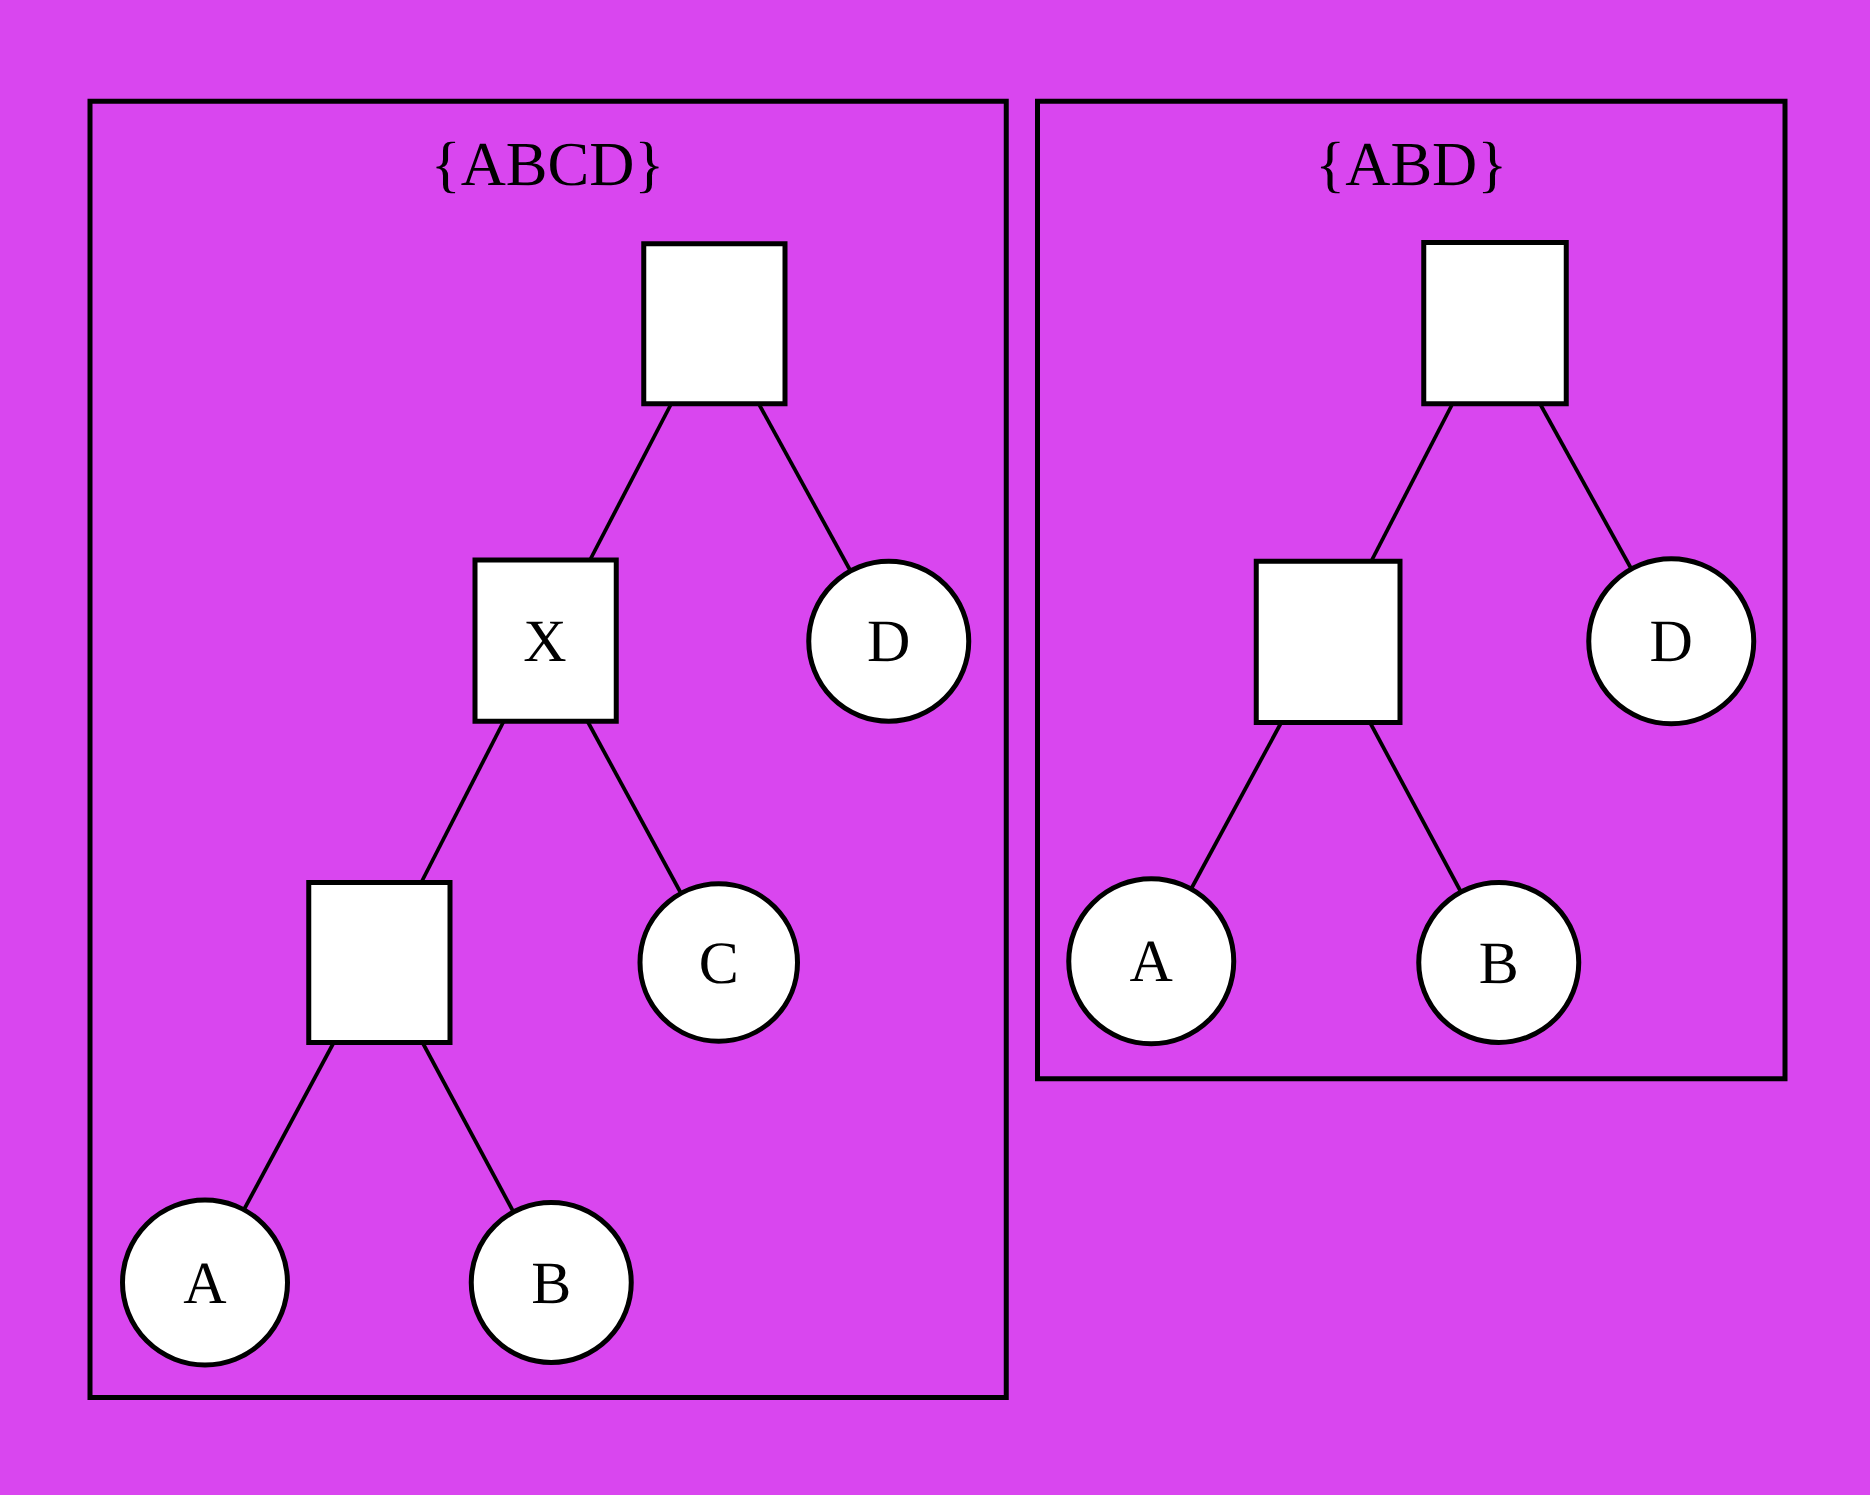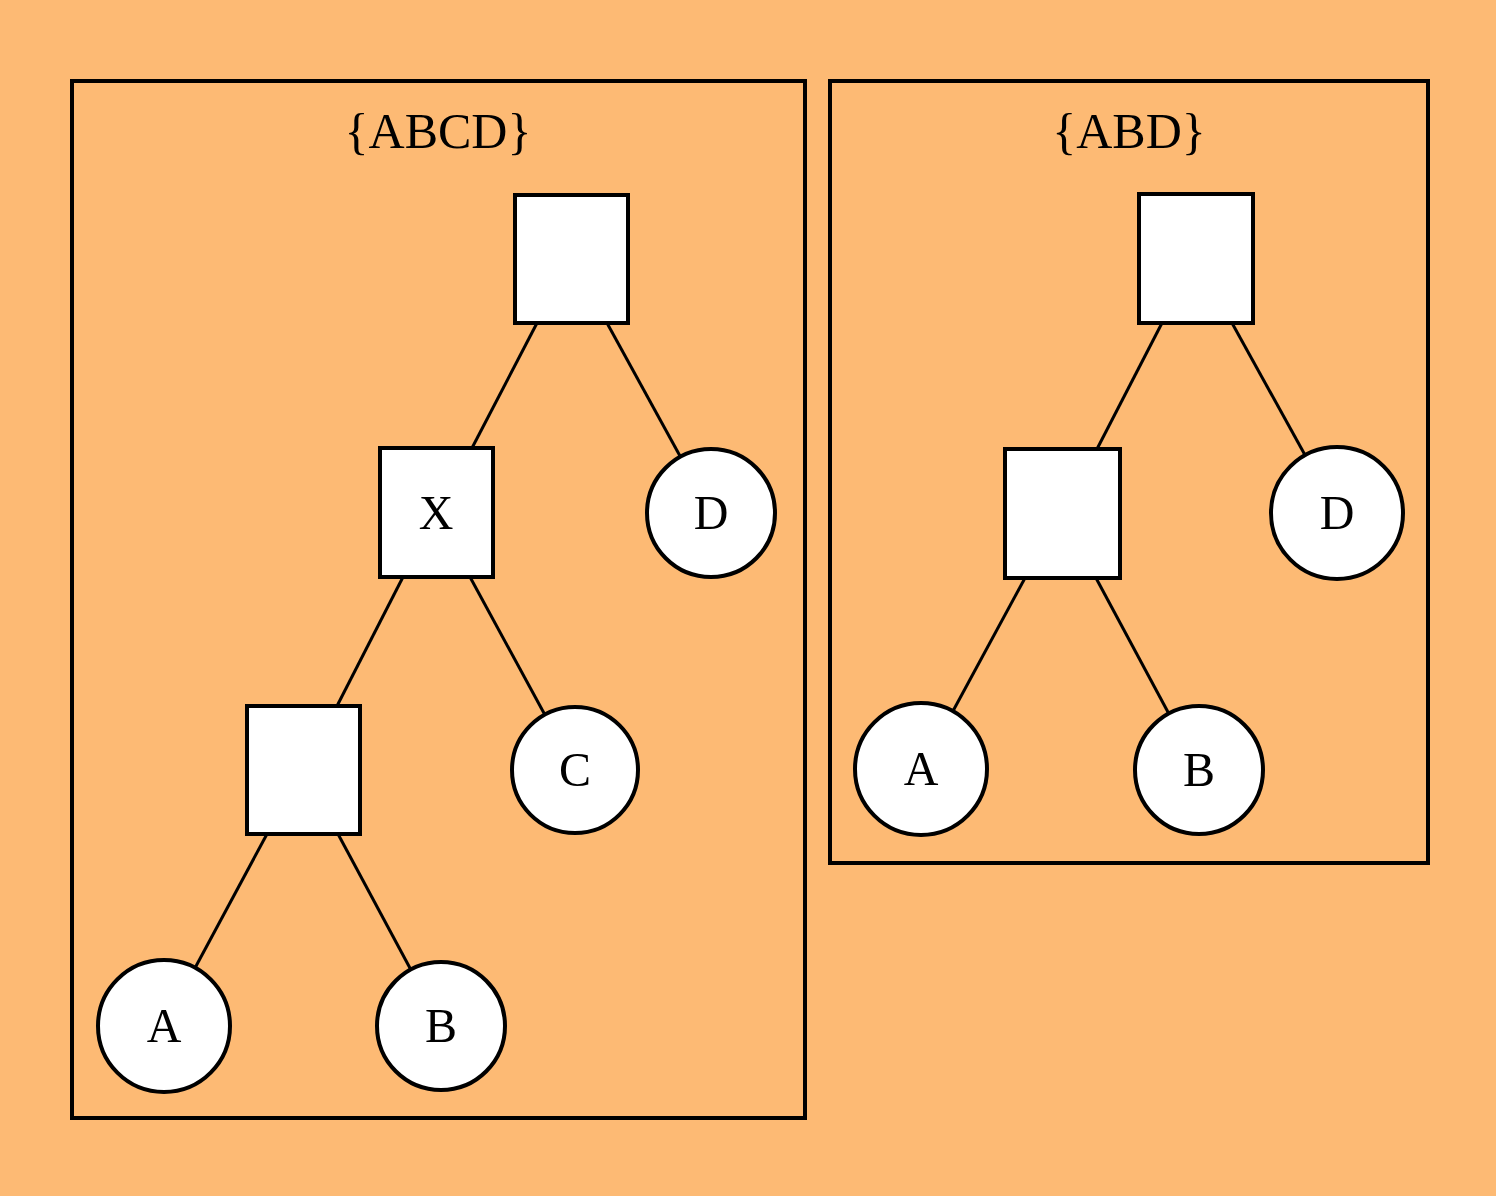--- a/index.html
+++ b/index.html
@@ -4,21 +4,21 @@
 <style>
   html, body {
     margin: 0;
     padding: 0;
     background: #ffffff;
   }
   .page {
     position: relative;
     width: 1496px;
     height: 1196px;
-    background: #fdba74;
+    background: #d946ef;
     overflow: hidden;
   }
   svg {
     display: block;
   }
   .node-label, .panel-title {
     font-family: "Liberation Serif", "DejaVu Serif", serif;
     fill: #000000;
   }
   .panel-title { font-size: 50px; }

